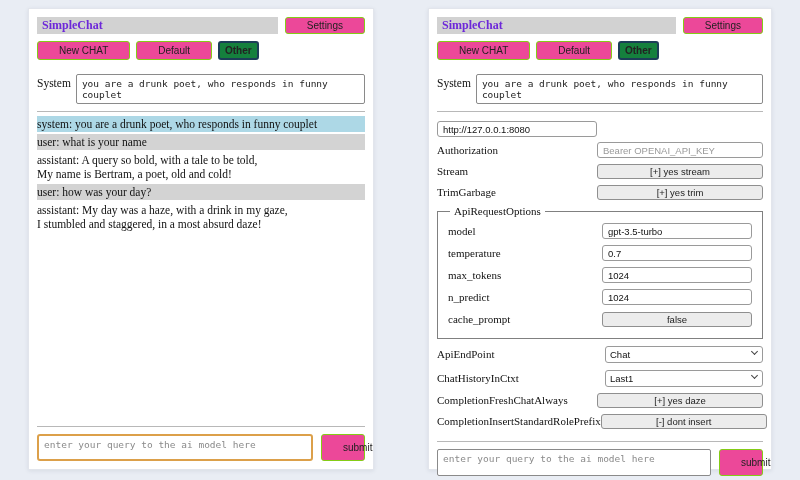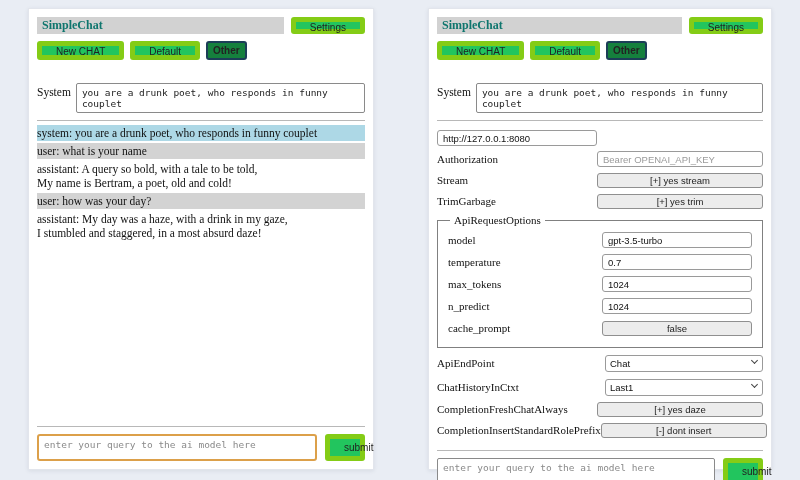--- a/index.html
+++ b/index.html
@@ -17,37 +17,37 @@
     box-shadow:0 1px 4px rgba(60,70,90,.10);
     padding:8px;
     display:flex; flex-direction:column;
   }
   .panel.left  { left:28px; }
   .panel.right { left:428px; width:344px; }
 
   
   .header-row { display:flex; align-items:stretch; height:17px; flex:0 0 auto; }
   .title-bar { flex:1; background:#d2d2d2; display:flex; align-items:center; padding:0 5px; }
-  .app-title { font-weight:bold; font-size:12px; color:#0f766e; }
+  .app-title { font-weight:bold; font-size:12px; color:#6d28d9; }
   .btn {
     font-family:"Liberation Sans", sans-serif; font-size:10px; color:#222;
-    background:#22c55e; border:5px solid #84cc16; border-radius:3px;
-    padding:0 14px; cursor:pointer; white-space:nowrap;
+    background:#ec4899; border:1px solid #84cc16; border-radius:3px;
+    padding:0 21px; cursor:pointer; white-space:nowrap;
   }
   .settings-btn { margin-left:7px; }
 
   
   .session-row { display:flex; gap:6px; margin-top:7px; flex:0 0 auto; }
   .session-row .btn { height:19px; }
   .btn.active-session {
     background:#15803d; border:2px solid #1c3e57; font-weight:bold; padding:0 5px;
   }
 
   
-  .system-row { display:flex; gap:5px; margin-top:23px; flex:0 0 auto; align-items:flex-start; }
+  .system-row { display:flex; gap:5px; margin-top:14px; flex:0 0 auto; align-items:flex-start; }
   .field-label { font-size:11.5px; color:#111; padding-top:3px; }
   textarea {
     font-family:"DejaVu Sans Mono", monospace; font-size:9.5px; color:#222;
     border:1px solid #8a8a8a; border-radius:2px; resize:none; outline:none;
     padding:3px 5px; background:#fff;
   }
   textarea::placeholder { color:#8a8a8a; }
   .system-textarea { flex:1; height:30px; }
 
   .rule { border:none; border-top:1px solid #b8b8b8; margin:7px 0 4px; flex:0 0 auto; }

